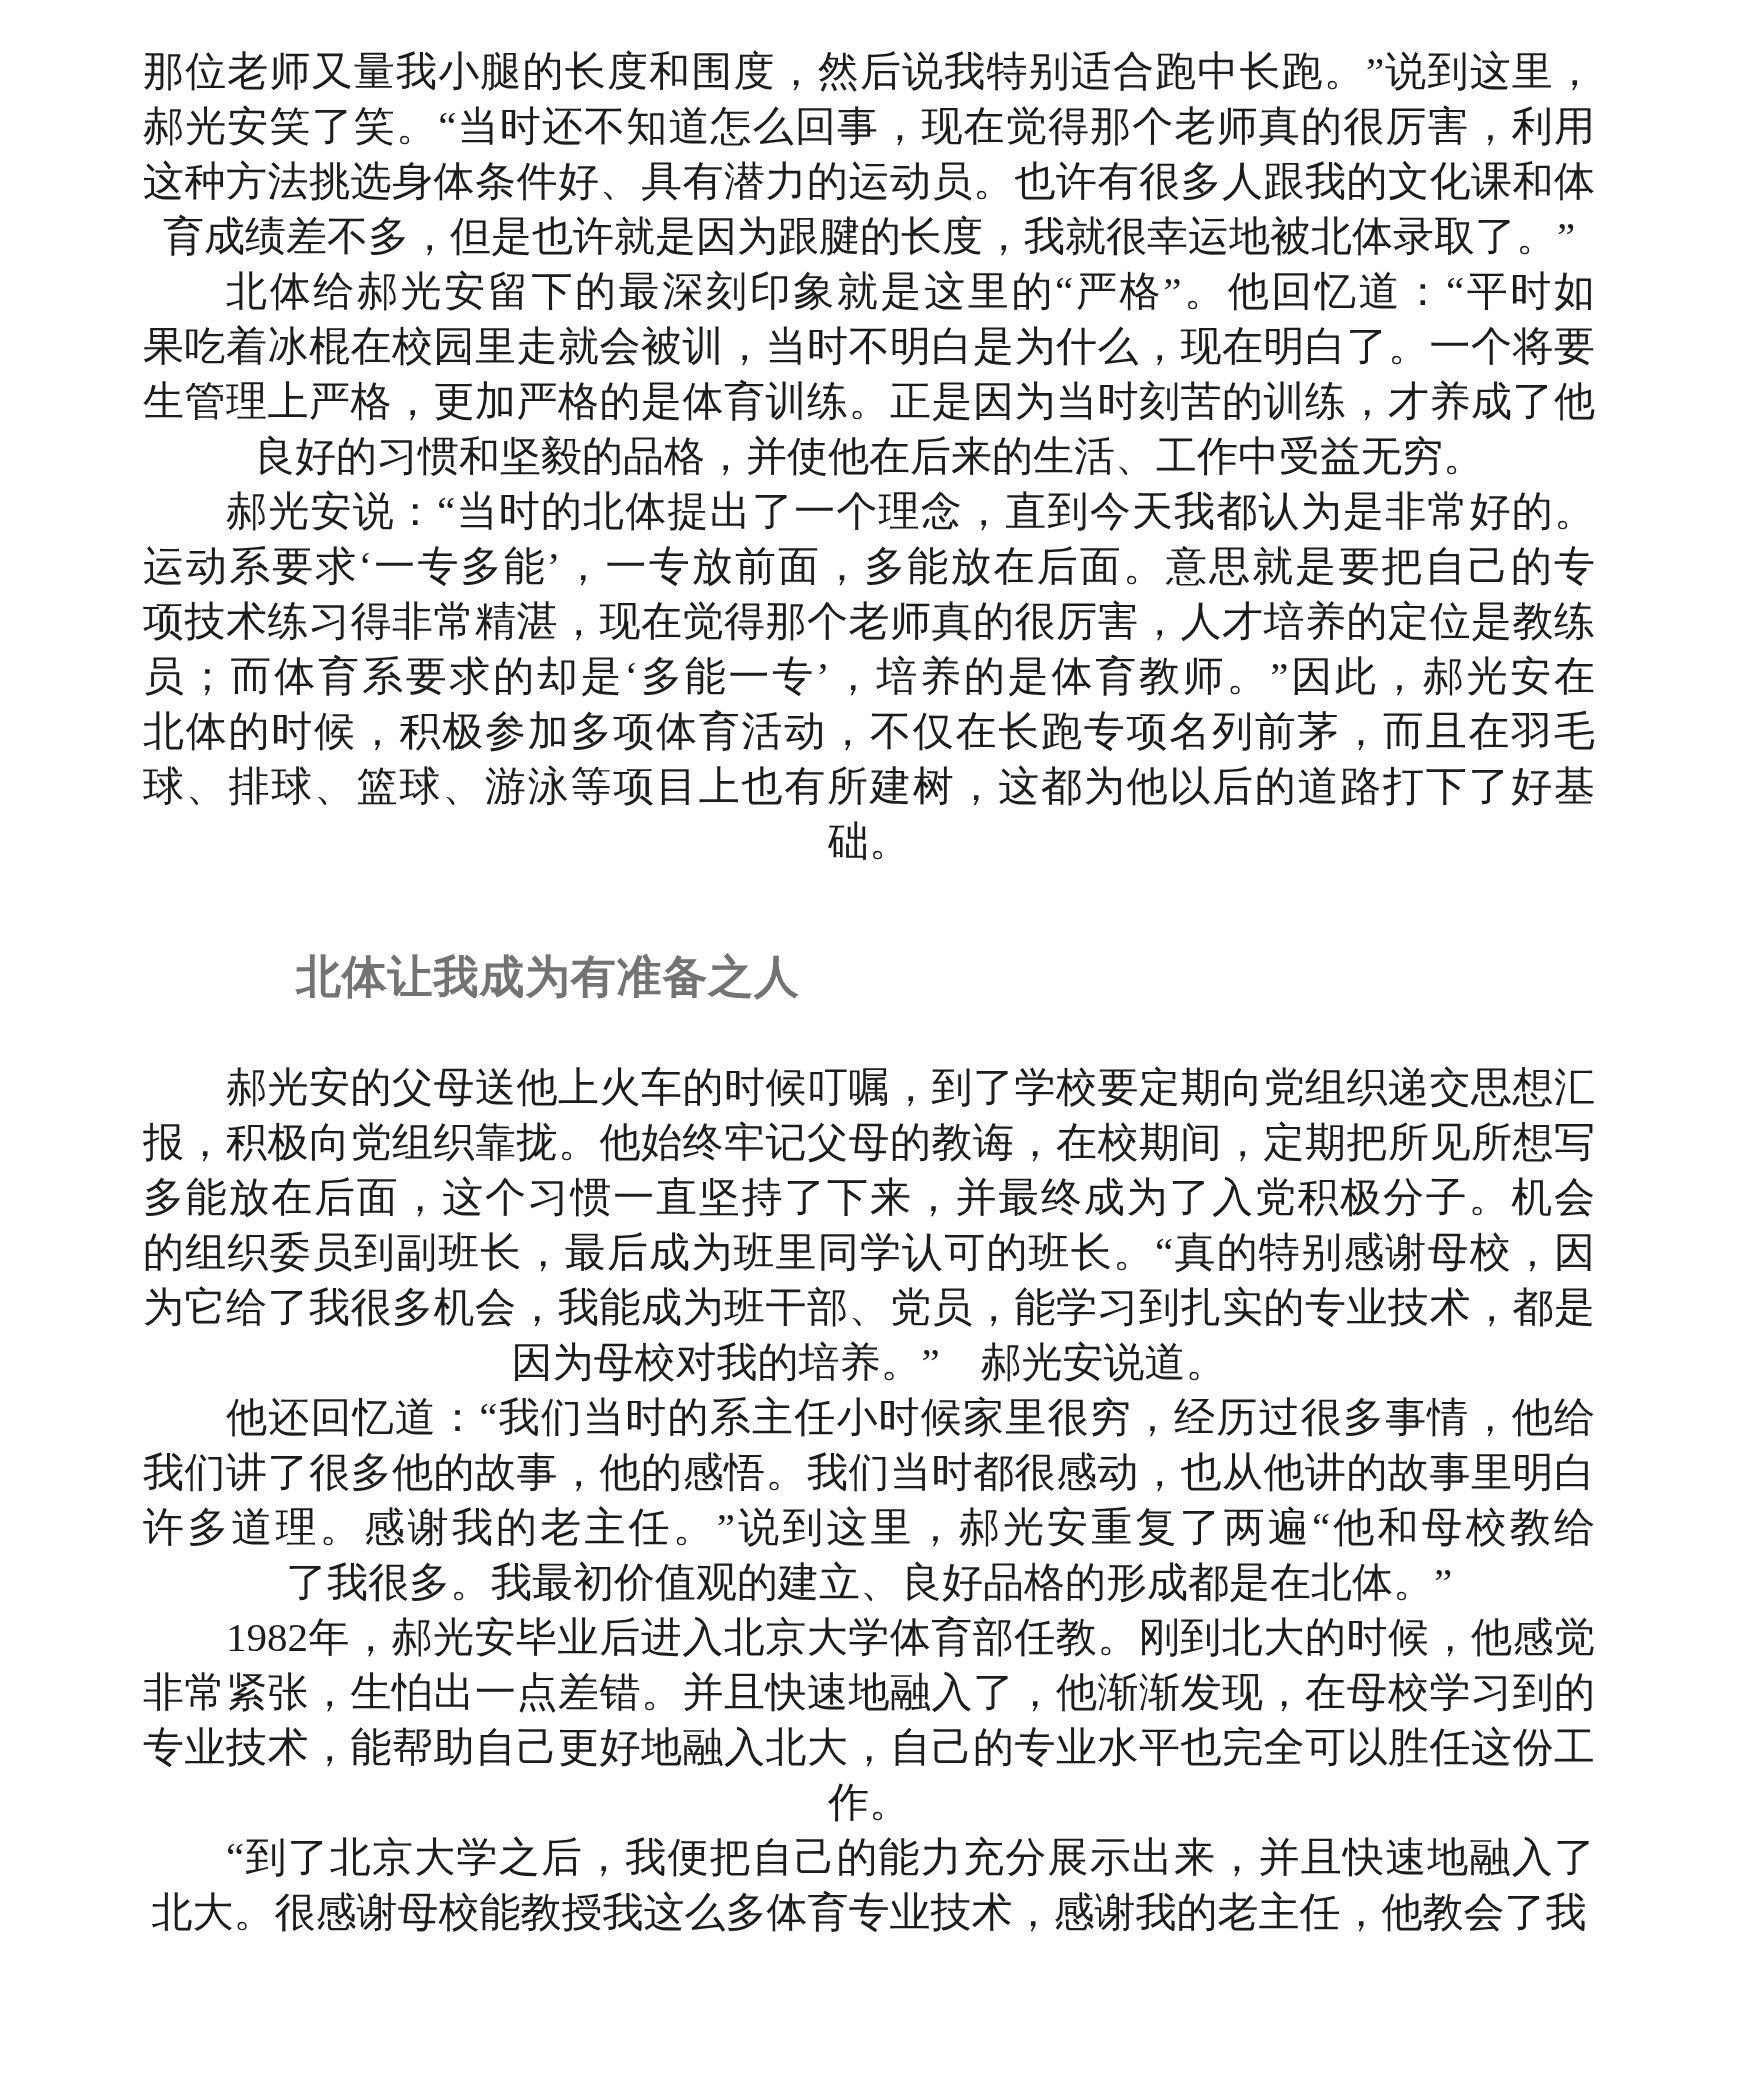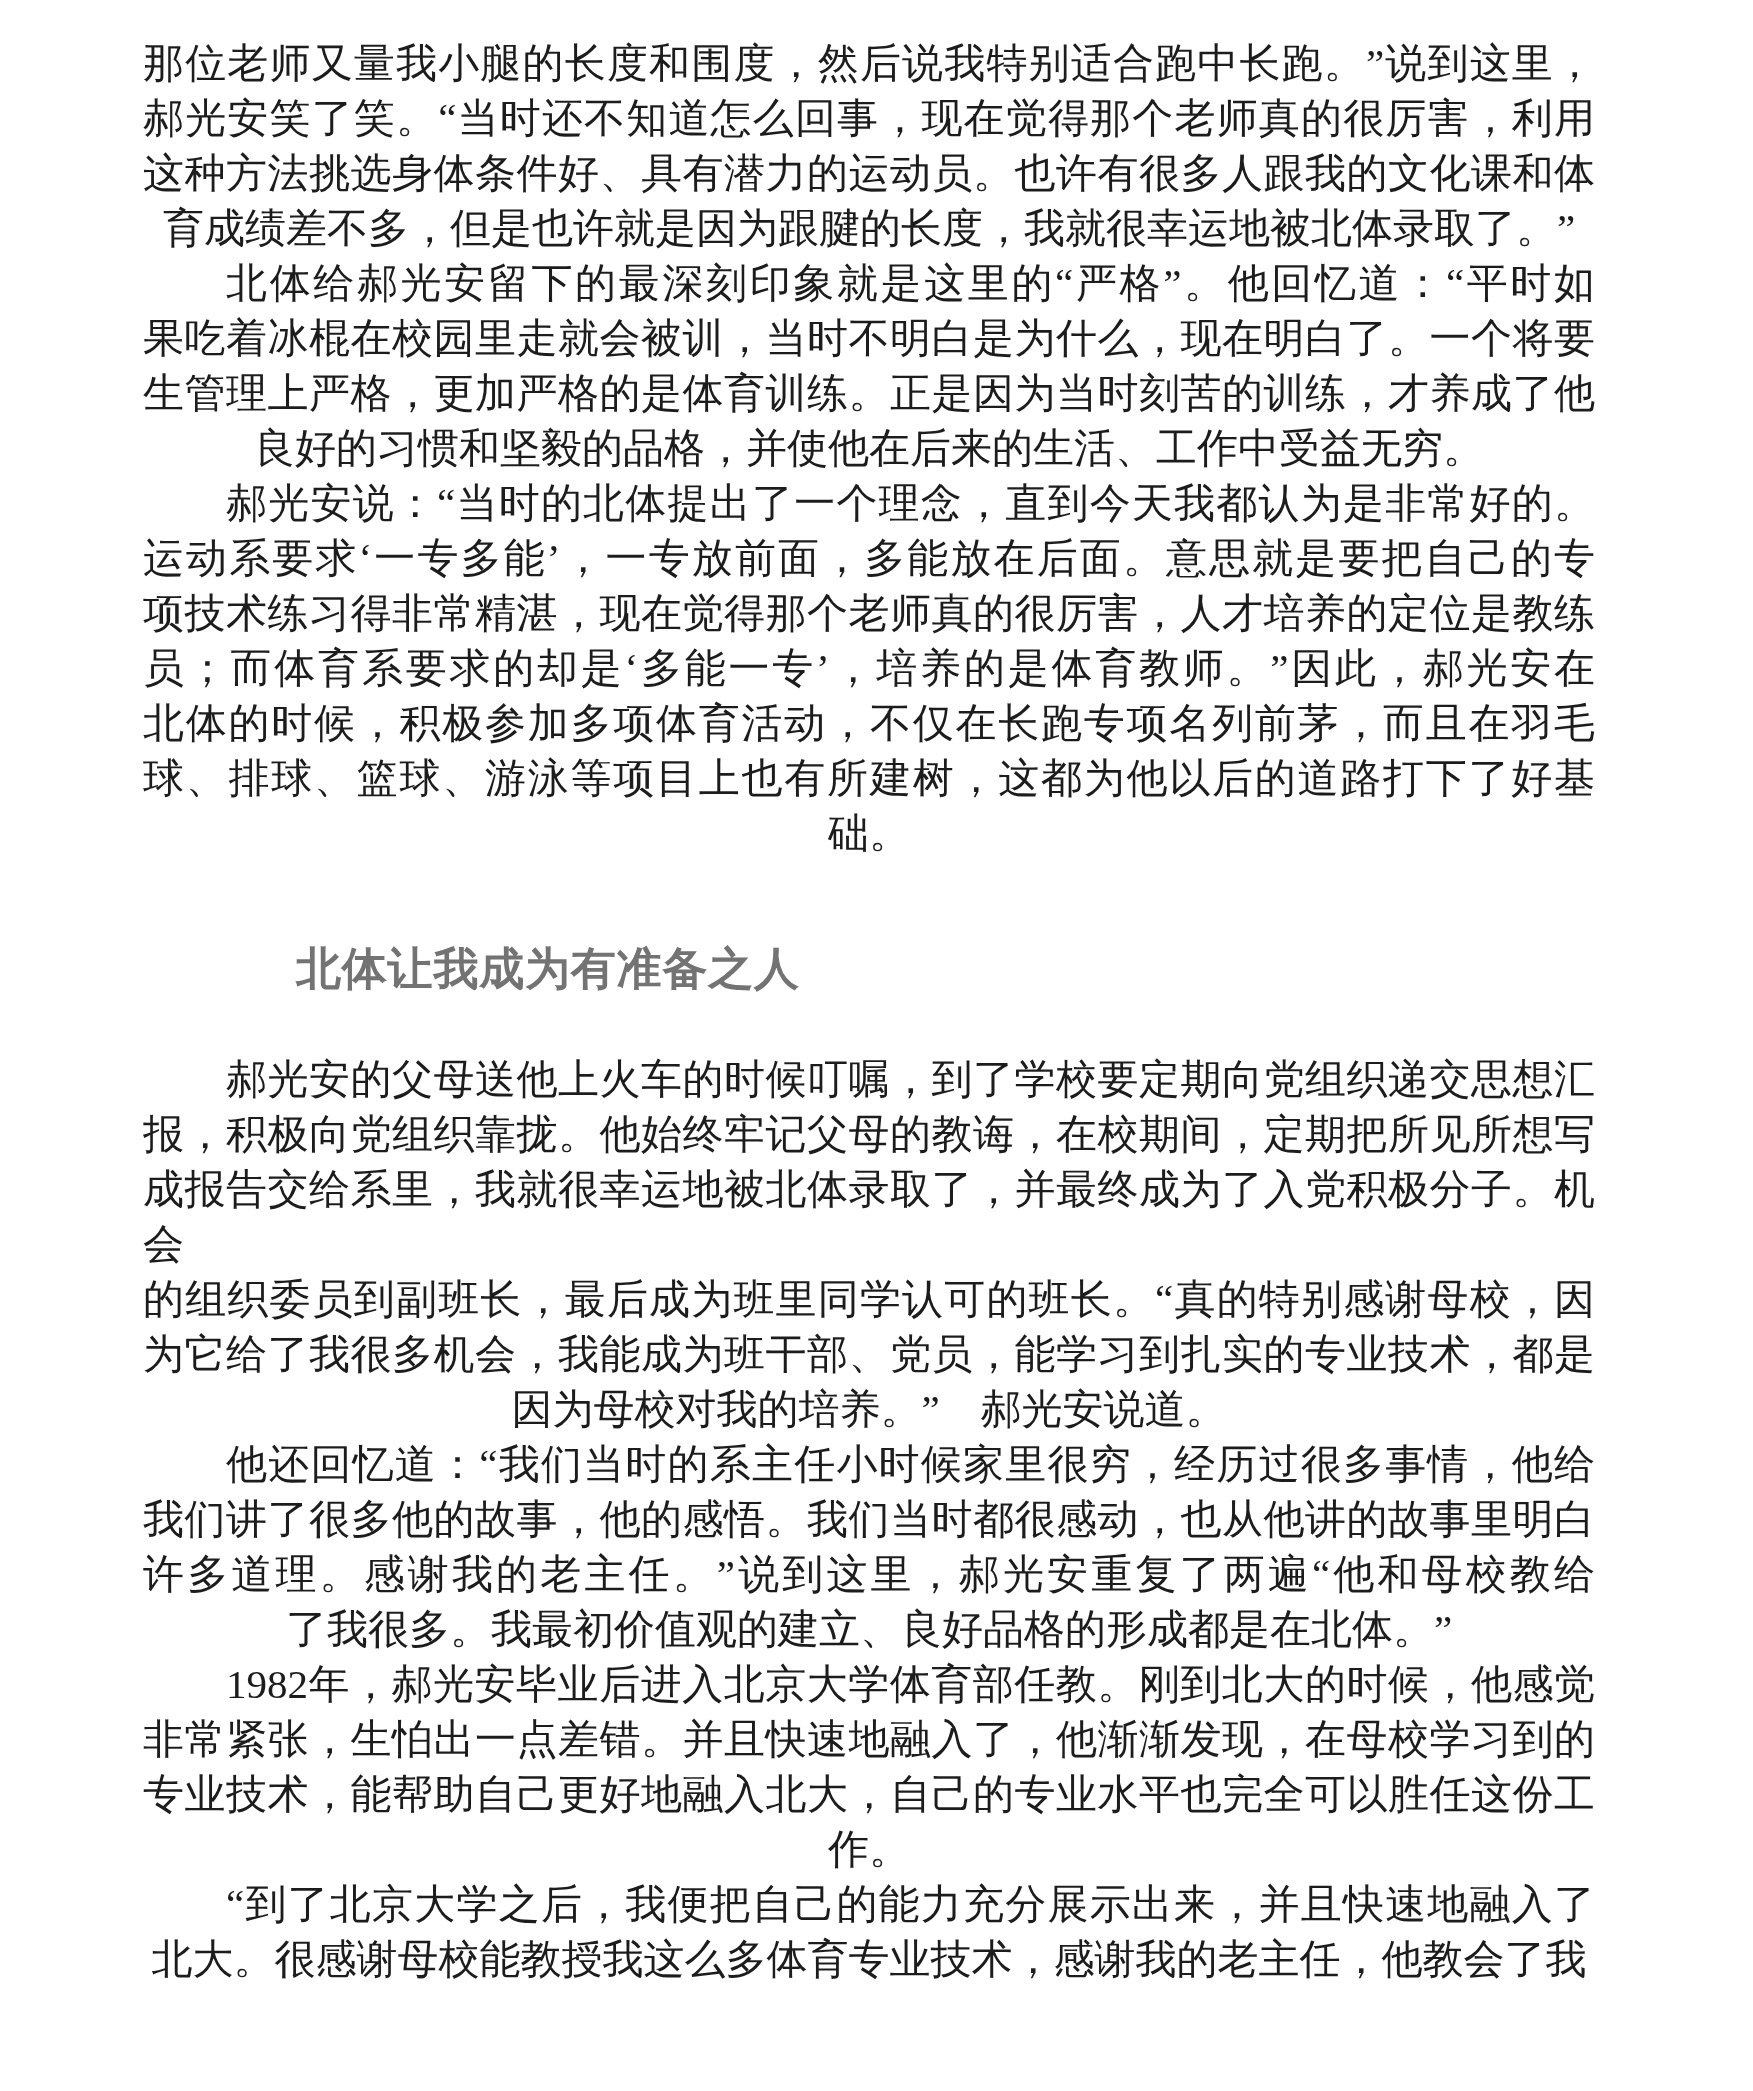--- a/index.html
+++ b/index.html
@@ -8,21 +8,21 @@
     width: 1753px;
     height: 2091px;
     position: relative;
     overflow: hidden;
     font-family: "Liberation Serif", "DejaVu Serif", serif;
     color: #1c1c1c;
   }
   .page {
     position: absolute;
     left: 143px;
-    top: 36px;
+    top: 44px;
     width: 1452px;
   }
   .ln {
     font-size: 41px;
     line-height: 55px;
     text-align: center;
     white-space: normal;
     font-kerning: none;
   }
   .ln.fl {
@@ -69,21 +69,21 @@
     <p class="ln fl">北体的时候，积极参加多项体育活动，不仅在长跑专项名列前茅，而且在羽毛</p>
     <p class="ln fl">球、排球、篮球、游泳等项目上也有所建树，这都为他以后的道路打下了好基</p>
     <p class="ln">础。</p>
   </section>
 
   <h1 class="heading">北体让我成为有准备之人</h1>
 
   <section class="para">
     <p class="ln fl in">郝光安的父母送他上火车的时候叮嘱，到了学校要定期向党组织递交思想汇</p>
     <p class="ln fl">报，积极向党组织靠拢。他始终牢记父母的教诲，在校期间，定期把所见所想写</p>
-    <p class="ln fl">成报告交给系里，我就很幸运地被北体录取了，并最终成为了入党积极分子。机会</p>
+    <p class="ln fl">多能放在后面，这个习惯一直坚持了下来，并最终成为了入党积极分子。机会</p>
     <p class="ln fl">的组织委员到副班长，最后成为班里同学认可的班长。“真的特别感谢母校，因</p>
     <p class="ln fl">为它给了我很多机会，我能成为班干部、党员，能学习到扎实的专业技术，都是</p>
     <p class="ln">因为母校对我的培养。”　郝光安说道。</p>
   </section>
 
   <section class="para">
     <p class="ln fl in">他还回忆道：“我们当时的系主任小时候家里很穷，经历过很多事情，他给</p>
     <p class="ln fl">我们讲了很多他的故事，他的感悟。我们当时都很感动，也从他讲的故事里明白</p>
     <p class="ln fl">许多道理。感谢我的老主任。”说到这里，郝光安重复了两遍“他和母校教给</p>
     <p class="ln">了我很多。我最初价值观的建立、良好品格的形成都是在北体。”</p>

